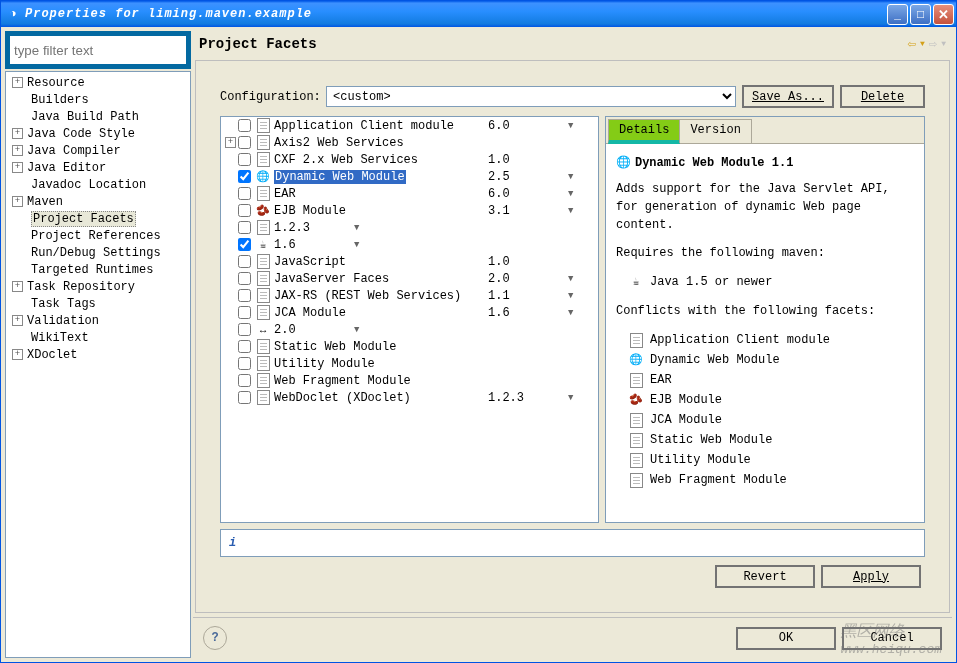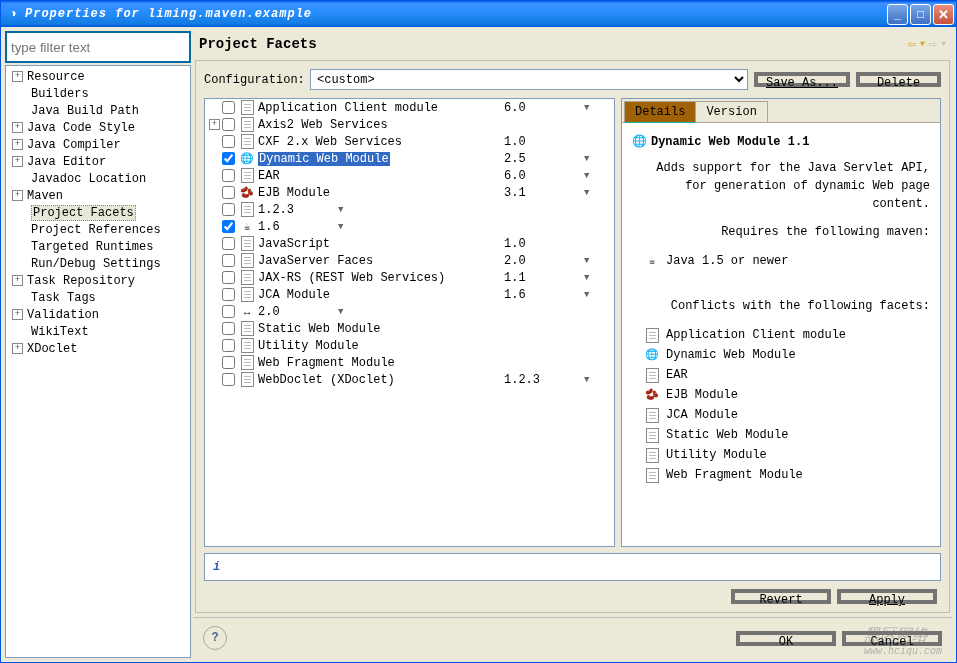--- a/index.html
+++ b/index.html
@@ -7,60 +7,60 @@
 .window { width: 957px; height: 663px; border: 1px solid #0054e3; background: #ece9d8; display: flex; flex-direction: column; }
 .titlebar { height: 26px; background: linear-gradient(to bottom, #0058e6 0%, #3d91ff 8%, #288eff 40%, #127be0 88%, #0054e3 100%); display: flex; align-items: center; padding: 0 2px 0 4px; color: white; font-weight: bold; }
 .titlebar .icon { width: 16px; height: 16px; margin-right: 4px; display:flex; align-items:center; justify-content:center; }
 .titlebar .title { flex: 1; font-style: italic; letter-spacing: 1px; }
 .winbtns { display: flex; gap: 2px; }
 .winbtn { width: 21px; height: 21px; border: 1px solid white; border-radius: 3px; display: flex; align-items: center; justify-content: center; font-family: Arial; font-weight: bold; font-size: 12px; }
 .winbtn.min, .winbtn.max { background: linear-gradient(to bottom, #7ba8e6, #3d6fc4); color: white; }
 .winbtn.close { background: linear-gradient(to bottom, #e68f7b, #c4523d); color: white; font-size: 13px; }
 .body { flex: 1; display: flex; padding: 4px; gap: 2px; overflow: hidden; }
 .sidebar { width: 186px; display: flex; flex-direction: column; gap: 2px; }
-.filterbox { height: 22px; border: 2px solid #0369a1; background: white; padding: 14px 4px; color: #a16207; }
+.filterbox { height: 22px; border: 5px solid #0369a1; background: white; padding: 14px 4px; color: #a16207; }
 .tree { flex: 1; border: 1px solid #7f9db9; background: white; padding: 2px; overflow: auto; }
 .treeitem { display: flex; align-items: center; height: 17px; padding-left: 4px; white-space: nowrap; }
 .treeitem .exp { width: 11px; height: 11px; border: 1px solid #888; font-size: 9px; line-height: 9px; text-align: center; margin-right: 4px; color: #555; background: white; }
 .treeitem .noexp { width: 15px; }
 .treeitem.selected span.lbl { background: #e8e8d8; border: 1px dotted #888; padding: 0 1px; }
 .main { flex: 1; display: flex; flex-direction: column; overflow: hidden; }
 .page-header { display: flex; align-items: center; padding: 4px 6px 8px 6px; }
 .page-header h2 { font-size: 14px; font-weight: bold; flex: 1; }
 .nav-arrows { display: flex; gap: 4px; align-items: center; font-size: 12px; }
 .arrow { color: #d4a017; font-size: 14px; }
 .arrow.disabled { color: #c0c0c0; }
-.content-area { border: 1px solid #bebebe; background: #ece9d8; margin: 0 2px; padding: 8px; flex: 1; display: flex; flex-direction: column; overflow: hidden; }
+.content-area { border: 1px solid #bebebe; background: #ece9d8; margin: 0 2px; padding: 24px; flex: 1; display: flex; flex-direction: column; overflow: hidden; }
 .config-row { display: flex; align-items: center; gap: 6px; margin-bottom: 8px; }
 .config-row label { width: 100px; }
 .config-row select { flex: 1; height: 21px; border: 1px solid #7f9db9; background: white; font-family: inherit; font-size: 12px; padding: 0 2px; }
-.btn { min-width: 85px; height: 15px; border: 4px solid #737373; background: #ece9d8; font-family: inherit; font-size: 12px; padding: 0 8px; }
+.btn { min-width: 85px; height: 23px; border: 2px solid #737373; background: #ece9d8; font-family: inherit; font-size: 12px; padding: 0 8px; }
 .middle { flex: 1; display: flex; gap: 6px; overflow: hidden; }
 .facet-table { flex: 1; border: 1px solid #7f9db9; background: white; display: flex; flex-direction: column; overflow: hidden; }
 .facet-header { display: flex; background: #ece9d8; border-bottom: 1px solid #cac6b7; }
 .facet-header .col { padding: 3px 6px; border-right: 1px solid #cac6b7; }
 .facet-header .col1 { flex: 1; }
 .facet-header .col2 { width: 120px; }
 .facet-body { flex: 1; overflow: auto; }
 .facetrow { display: flex; align-items: center; height: 17px; padding-left: 4px; }
 .facetrow .exp { width: 11px; height: 11px; border: 1px solid #888; font-size: 9px; line-height: 9px; text-align: center; margin-right: 2px; color: #555; background:white; }
 .facetrow .pad { width: 13px; display:inline-block; }
 .facetrow input[type=checkbox] { margin: 0 4px 0 0; width:13px; height:13px; }
 .facetrow .ficon { width: 16px; height: 16px; margin-right: 3px; display: inline-flex; align-items:center; justify-content:center; font-size:11px; }
 .facetrow .name { flex: 1; }
 .facetrow.selected .name span { background: #316ac5; color: white; padding: 0 1px; }
 .facetrow .ver { width: 80px; }
 .facetrow .dd { width: 30px; color: #666; font-size: 9px; }
 .details-panel { width: 320px; border: 1px solid #7f9db9; background: white; display: flex; flex-direction: column; overflow: hidden; }
 .tabs { display: flex; background: #ece9d8; border-bottom: 1px solid #aca899; padding-top: 2px; padding-left: 2px; }
 .tab { padding: 3px 10px; border: 1px solid #aca899; border-bottom: none; background: #ece9d8; margin-right: -1px; font-family: inherit; font-size: 12px; }
-.tab.active { background: #a16207; border-bottom: 1px solid #14b8a6; margin-bottom: -1px; }
+.tab.active { background: #84cc16; border-bottom: 4px solid #14b8a6; margin-bottom: -1px; }
 .details-body { flex: 1; padding: 10px 10px; overflow: auto; line-height: 1.5; }
 .details-body .dtitle { font-weight: bold; margin-bottom: 8px; display:flex; align-items:center; gap:4px; }
-.details-body p { margin-bottom: 10px; text-align: right; }
+.details-body p { margin-bottom: 10px; }
 .dlist { margin-top: 6px; }
 .dlist .ditem { display: flex; align-items: center; gap: 6px; padding: 1px 0 1px 12px; }
 .dlist .dicon { width: 16px; height: 16px; display:inline-flex; align-items:center; justify-content:center; font-size:11px; }
 .info-bar { border: 1px solid #7f9db9; background: white; padding: 6px 8px; margin-top: 6px; display:flex; align-items:center; gap:6px; }
 .info-bar a { color: #0000cc; text-decoration: underline; }
 .action-row { display: flex; justify-content: flex-end; gap: 6px; padding: 8px 4px 0 4px; }
 .footer { display: flex; align-items: center; padding: 8px 10px; border-top: 1px solid #bebebe; margin-top: 4px; }
 .help-btn { width: 24px; height: 24px; border: 1px solid #aca899; border-radius: 12px; background: #ece9d8; display:flex; align-items:center; justify-content:center; color:#4a6a9a; font-weight:bold; }
 .footer .spacer { flex: 1; }
 .watermark { position: absolute; right: 15px; bottom: 6px; opacity: 0.5; color: #777; font-size: 16px; font-style: italic; pointer-events: none; }
@@ -126,26 +126,26 @@
             <span class="lbl">Project Facets</span>
           </div>
           <div class="treeitem">
             <span class="noexp"></span>
             <span style="width:4px;display:inline-block"></span>
             <span class="lbl">Project References</span>
           </div>
           <div class="treeitem">
             <span class="noexp"></span>
             <span style="width:4px;display:inline-block"></span>
+            <span class="lbl">Run/Debug Settings</span>
+          </div>
+          <div class="treeitem">
+            <span class="noexp"></span>
+            <span style="width:4px;display:inline-block"></span>
             <span class="lbl">Targeted Runtimes</span>
-          </div>
-          <div class="treeitem">
-            <span class="noexp"></span>
-            <span style="width:4px;display:inline-block"></span>
-            <span class="lbl">Run/Debug Settings</span>
           </div>
           <div class="treeitem">
             <span class="exp">+</span>
             <span class="lbl">Task Repository</span>
           </div>
           <div class="treeitem">
             <span class="noexp"></span>
             <span style="width:4px;display:inline-block"></span>
             <span class="lbl">Task Tags</span>
           </div>
@@ -174,21 +174,21 @@
           <span class="arrow disabled">⇨</span>
             <span style="font-size:8px;color:#c0c0c0">▼</span>
         </div>
       </div>
 
       <div class="content-area">
         <div class="config-row">
           <label>Configuration:</label>
           <select><option>&lt;custom&gt;</option></select>
           <button class="btn"><span style="text-decoration:underline">Save As...</span></button>
-          <button class="btn"><span style="">Delete</span></button>
+          <button class="btn"><span style="text-decoration:underline">Delete</span></button>
         </div>
 
         <div class="middle">
           <div class="facet-table">
             <div class="facet-body" id="facetBody">
                 <div class="facetrow">
                   <span class="pad"></span>
                   <input type="checkbox" style="">
                   <span class="ficon">
                     <span class="fileicon"></span>
@@ -360,21 +360,21 @@
                   <span>Dynamic Web Module 1.1</span>
                 </div>
               <p>Adds support for the Java Servlet API, for generation of dynamic Web page content.</p>
               <p>Requires the following maven:</p>
               <div class="dlist" id="reqList">
                   <div class="ditem">
                     <span class="dicon">☕</span>
                     <span>Java 1.5 or newer</span>
                   </div>
                 </div>
-              <p style="margin-top:26px">Conflicts with the following facets:</p>
+              <p style="margin-top:10px">Conflicts with the following facets:</p>
               <div class="dlist" id="confList">
                   <div class="ditem">
                     <span class="dicon">
                       <span class="fileicon"></span>
                     </span>
                     <span>Application Client module</span>
                   </div>
                   <div class="ditem">
                     <span class="dicon">🌐</span>
                     <span>Dynamic Web Module</span>
@@ -433,14 +433,14 @@
         <div class="spacer"></div>
         <button class="btn" style="width:100px">OK</button>
         <button class="btn" style="width:100px;margin-left:6px">Cancel</button>
       </div>
     </div>
   </div>
 </div>
 
 <div class="watermark">
   <div>黑区网络</div>
-  <div style="font-size:10px">www.hciqu.com</div>
+  <div style="font-size:13px">www.hciqu.com</div>
 </div>
 
 </body></html>

